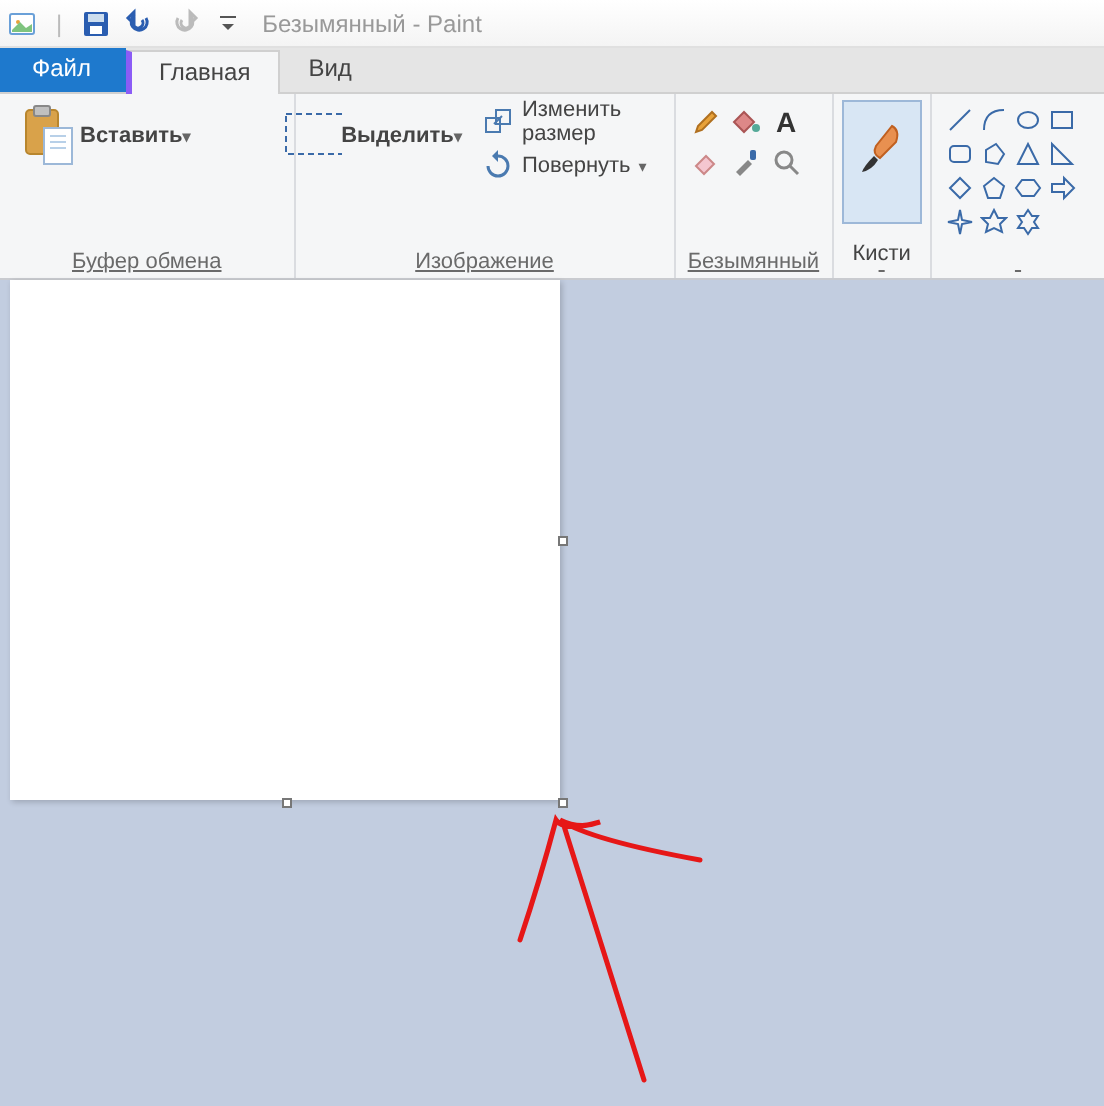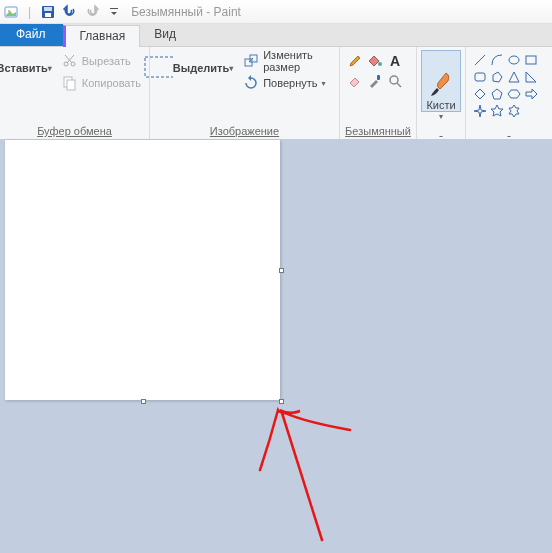--- a/index.html
+++ b/index.html
@@ -27,21 +27,21 @@
   .drop { font-size: 8px; color: #666; margin-top: 1px; }
   
   .small-row { display: flex; align-items: center; font-size: 11px; color: #444; padding: 1px 4px; gap: 4px; height: 22px; }
   .small-row .si { width: 16px; height: 16px; display: flex; align-items: center; justify-content: center; }
   .small-col { display: flex; flex-direction: column; }
   .disabled { color: #aaa; }
   
   .tool-grid { display: flex; flex-wrap: wrap; width: 64px; gap: 2px; padding: 2px; }
   .tool-grid .t { width: 18px; height: 18px; display: flex; align-items: center; justify-content: center; }
   
-  .brush-btn { width: 40px; height: 62px; border: 1px solid #9db8d8; background: #d8e6f4; display: flex; flex-direction: column; align-items: center; justify-content: flex-start; padding-top: 18px; font-size: 11px; color: #444; }
+  .brush-btn { width: 40px; height: 62px; border: 1px solid #9db8d8; background: #d8e6f4; display: flex; flex-direction: column; align-items: center; justify-content: flex-start; padding-top: 8px; font-size: 11px; color: #444; gap: 32px; }
   .brush-btn .ico { width: 30px; height: 30px; }
   
   .shapes-grid { display: flex; flex-wrap: wrap; width: 78px; gap: 2px; padding: 2px; }
   .shapes-grid .s { width: 15px; height: 15px; display: flex; align-items: center; justify-content: center; }
   
   .canvas-area { position: relative; width: 552px; height: 413px; background: #c2cde0; }
   .canvas { position: absolute; left: 5px; top: 0; width: 275px; height: 260px; background: #fff; box-shadow: 1px 1px 3px rgba(0,0,0,0.2); }
   .handle { position: absolute; width: 5px; height: 5px; background: #fff; border: 1px solid #777; }
   .doodle { position: absolute; pointer-events: none; }
   
@@ -106,42 +106,20 @@
               <rect x="8" y="1" width="8" height="5" rx="1" fill="#c0c0c0" stroke="#888"></rect>
               <rect x="13" y="12" width="14" height="18" fill="#fff" stroke="#9cb8d8"></rect>
               <line x1="16" y1="16" x2="24" y2="16" stroke="#b8d0e8"></line>
               <line x1="16" y1="19" x2="24" y2="19" stroke="#b8d0e8"></line>
               <line x1="16" y1="22" x2="24" y2="22" stroke="#b8d0e8"></line>
             </svg>
         </span>
         <span class="lbl">Вставить</span>
         <span class="drop">▾</span>
       </div>
-      <div class="small-col">
-        <div class="small-row disabled">
-          <span class="si">
-            <svg width="16" height="16">
-                <circle cx="4" cy="11" r="2" fill="none" stroke="#aaa"></circle>
-                <circle cx="11" cy="11" r="2" fill="none" stroke="#aaa"></circle>
-                <line x1="5" y1="10" x2="12" y2="2" stroke="#aaa"></line>
-                <line x1="10" y1="10" x2="3" y2="2" stroke="#aaa"></line>
-              </svg>
-          </span>
-          <span>Вырезать</span>
-        </div>
-        <div class="small-row disabled">
-          <span class="si">
-            <svg width="16" height="16">
-                <rect x="2" y="2" width="8" height="10" fill="#fff" stroke="#bbb"></rect>
-                <rect x="5" y="5" width="8" height="10" fill="#fff" stroke="#bbb"></rect>
-              </svg>
-          </span>
-          <span>Копировать</span>
-        </div>
-      </div>
     </div>
     <div class="group-label">Буфер обмена</div>
   </div>
 
   <div class="group" style="width:190px;">
     <div class="group-body">
       <div class="big-btn" style="min-width:58px;">
         <span class="ico">
           <svg width="40" height="30">
               <rect x="4" y="4" width="32" height="20" fill="none" stroke="#3a6aa8" stroke-dasharray="3 2"></rect>

